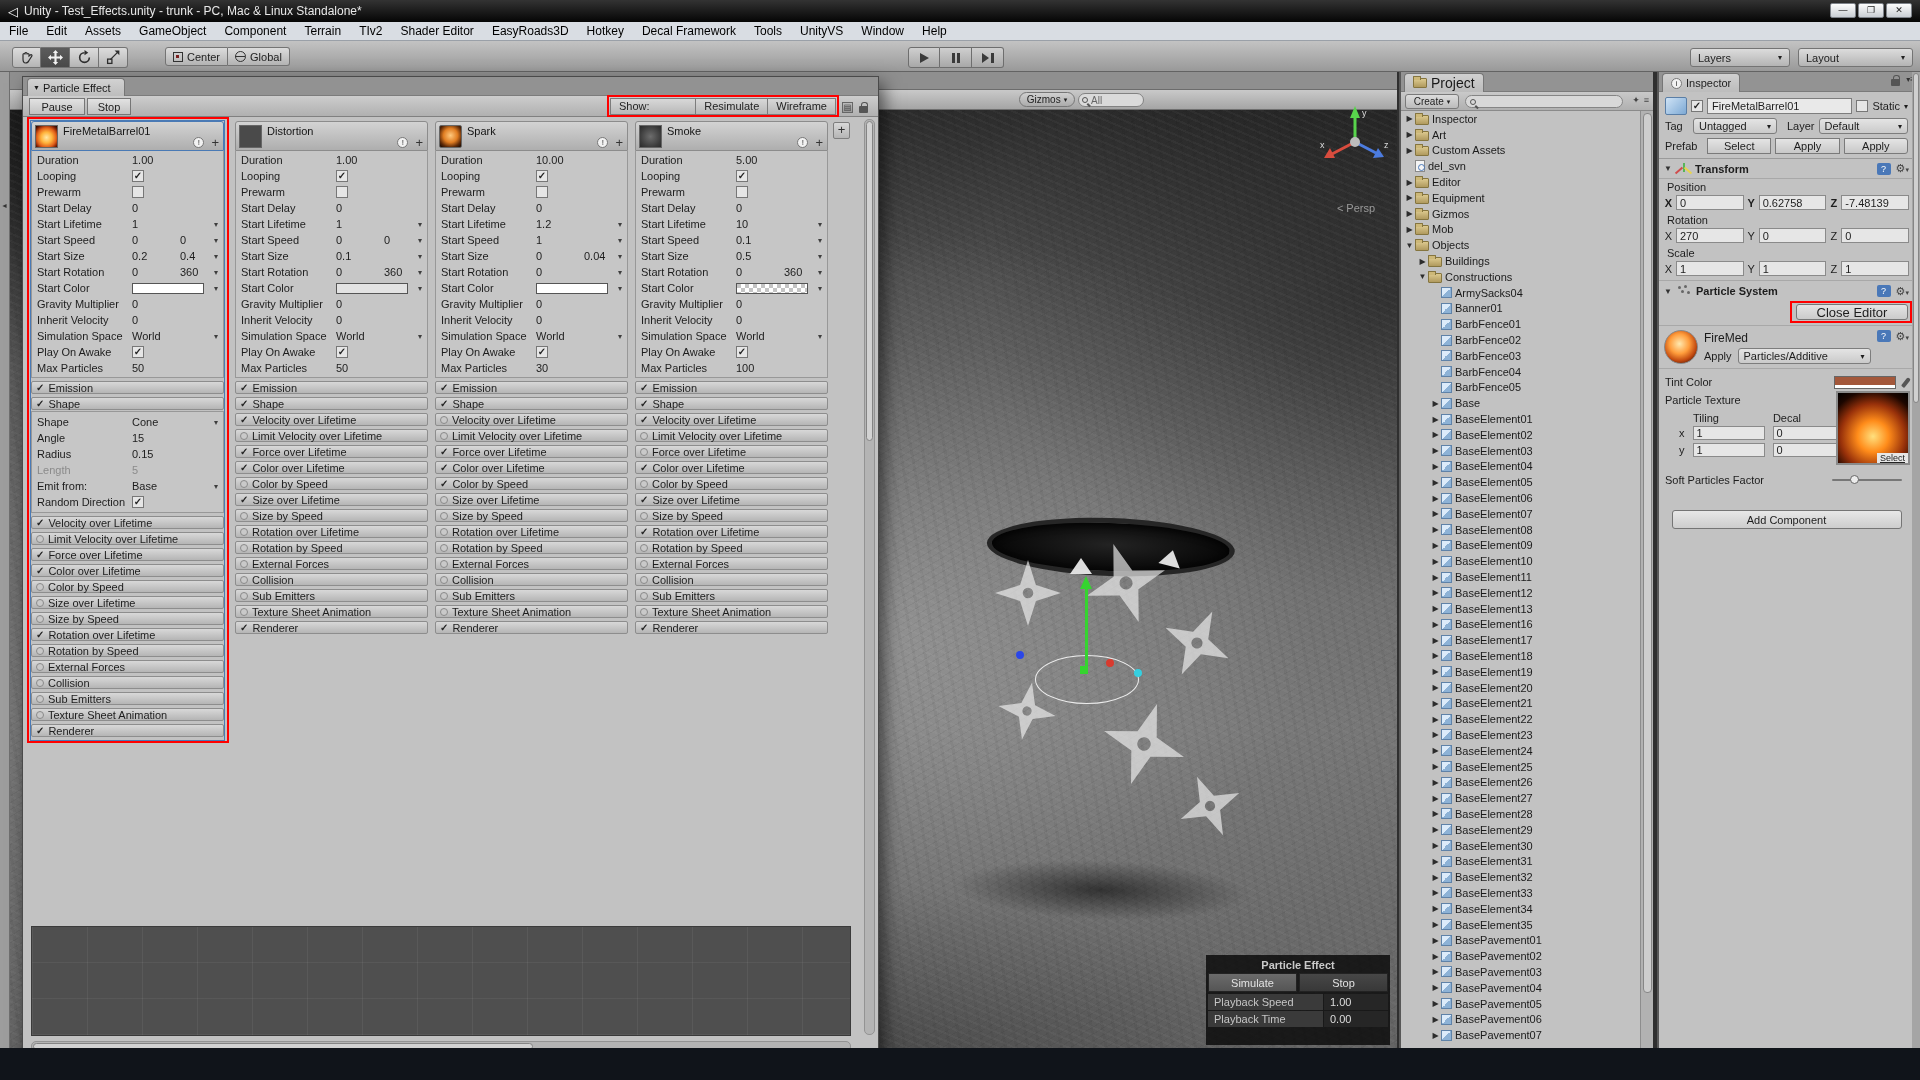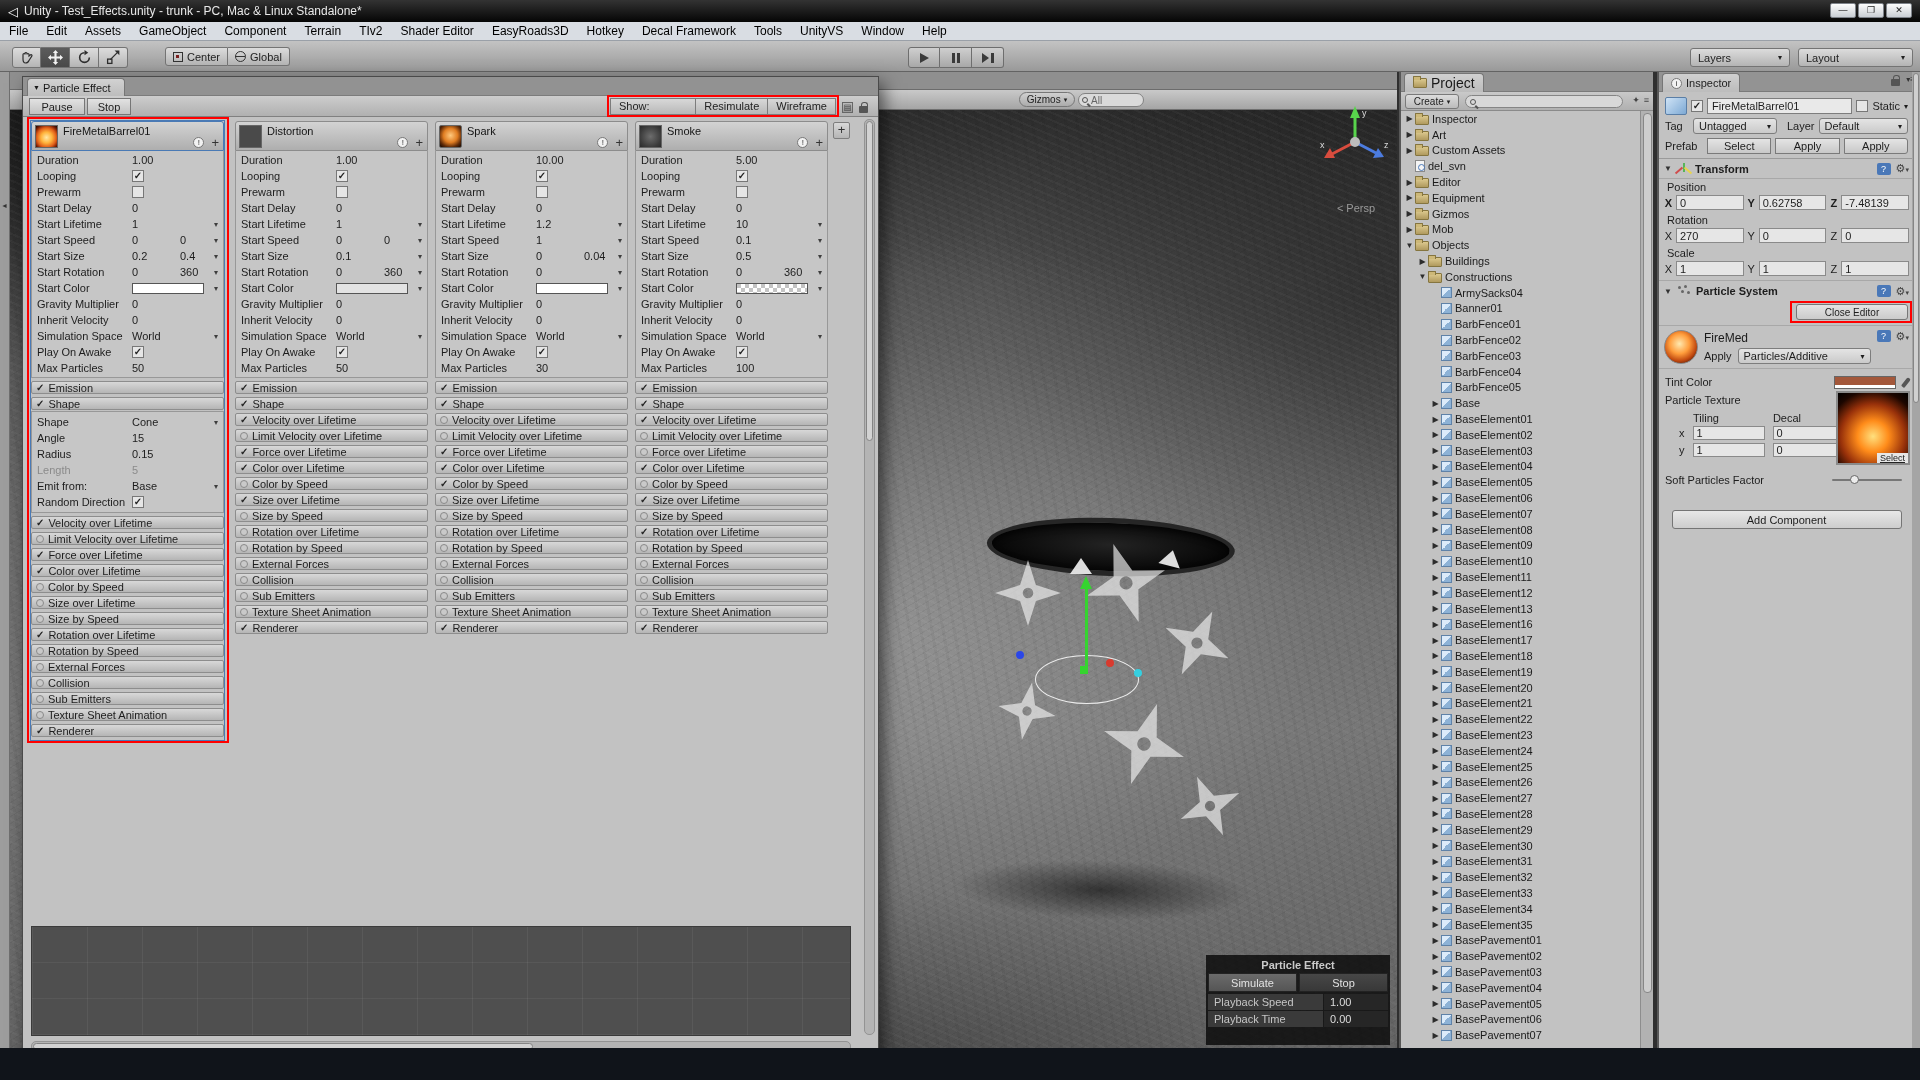--- a/index.html
+++ b/index.html
@@ -187,21 +187,21 @@
   .foldarrow { font-size:8px; color:#333; }
   .helpicon { width:14px; height:12px; background:#4a78b8; border-radius:2px; color:#fff; font-size:9px; line-height:12px; text-align:center; }
   .gearicon { font-size:11px; color:#444; }
   .axisicon { width:13px; height:12px; position:relative; }
   .axisicon i { position:absolute; width:2px; height:9px; }
   .sublabel { font-size:11px; padding:2px 8px 1px; }
   .xyzrow { display:flex; align-items:center; gap:3px; padding:1px 5px 2px; }
   .axlab { width:9px; font-size:11px; text-align:center; }
   .numfield { flex:1; height:15px; background:#e6e6e6; border:1px solid #8a8a8a; font-size:11px; padding:0 3px; line-height:14px; white-space:nowrap; overflow:hidden; }
   .close-editor-row { display:flex; justify-content:flex-end; padding:3px 6px 5px; border-bottom:1px solid #a8a8a8; position:relative; }
-  .close-editor { width:112px; height:16px; background:linear-gradient(#e4e4e4,#cbcbcb); border:1px solid #777; border-radius:3px; font-size:10px; text-align:center; line-height:15px; }
+  .close-editor { width:112px; height:16px; background:linear-gradient(#e4e4e4,#cbcbcb); border:1px solid #777; border-radius:3px; font-size:13px; text-align:center; line-height:15px; }
   .mathead { display:flex; gap:6px; padding:4px 5px; border-bottom:1px solid #a8a8a8; }
   .matball { width:34px; height:34px; border-radius:50%; background:radial-gradient(circle at 45% 40%, #ffe9b0, #ff9d3c 38%, #c24a10 65%, #441103 88%, #000 100%); border:1px solid #888; }
   .matname { font-size:12px; color:#1a1a1a; margin-top:1px; }
   .shaderrow { display:flex; align-items:center; gap:6px; margin-top:3px; }
   .matbody { padding:4px 6px; position:relative; }
   .tintrow { display:flex; align-items:center; height:18px; }
   .tintswatch { position:relative; width:62px; height:13px; border:1px solid #666; margin-left:auto; margin-right:8px; }
   .tintswatch i { position:absolute; left:0; right:0; bottom:0; height:3px; background:#fff; }
   .dropper { width:4px; height:11px; background:#555; border-radius:2px 2px 1px 1px; transform:rotate(38deg); }
   .texthumb { position:absolute; right:4px; top:22px; width:74px; height:74px; border:2px solid #8a8a8a; background:radial-gradient(circle at 50% 62%, #ffe07e, #ff8c1a 28%, #98310a 58%, #1c0600 82%, #000 100%); }

